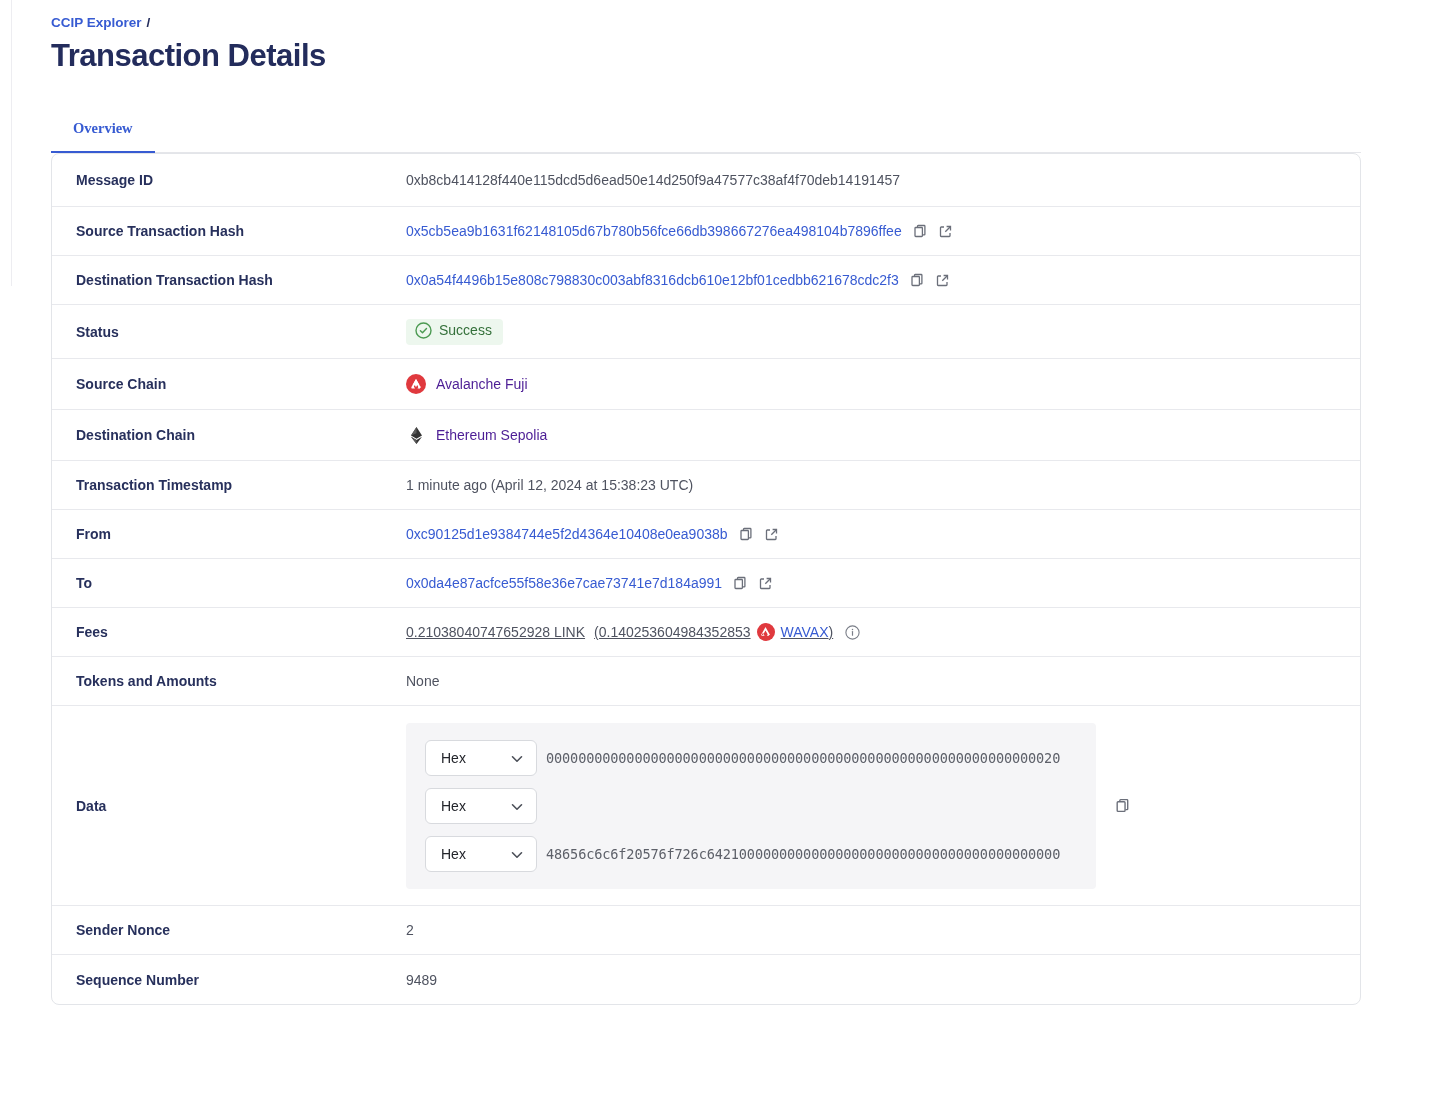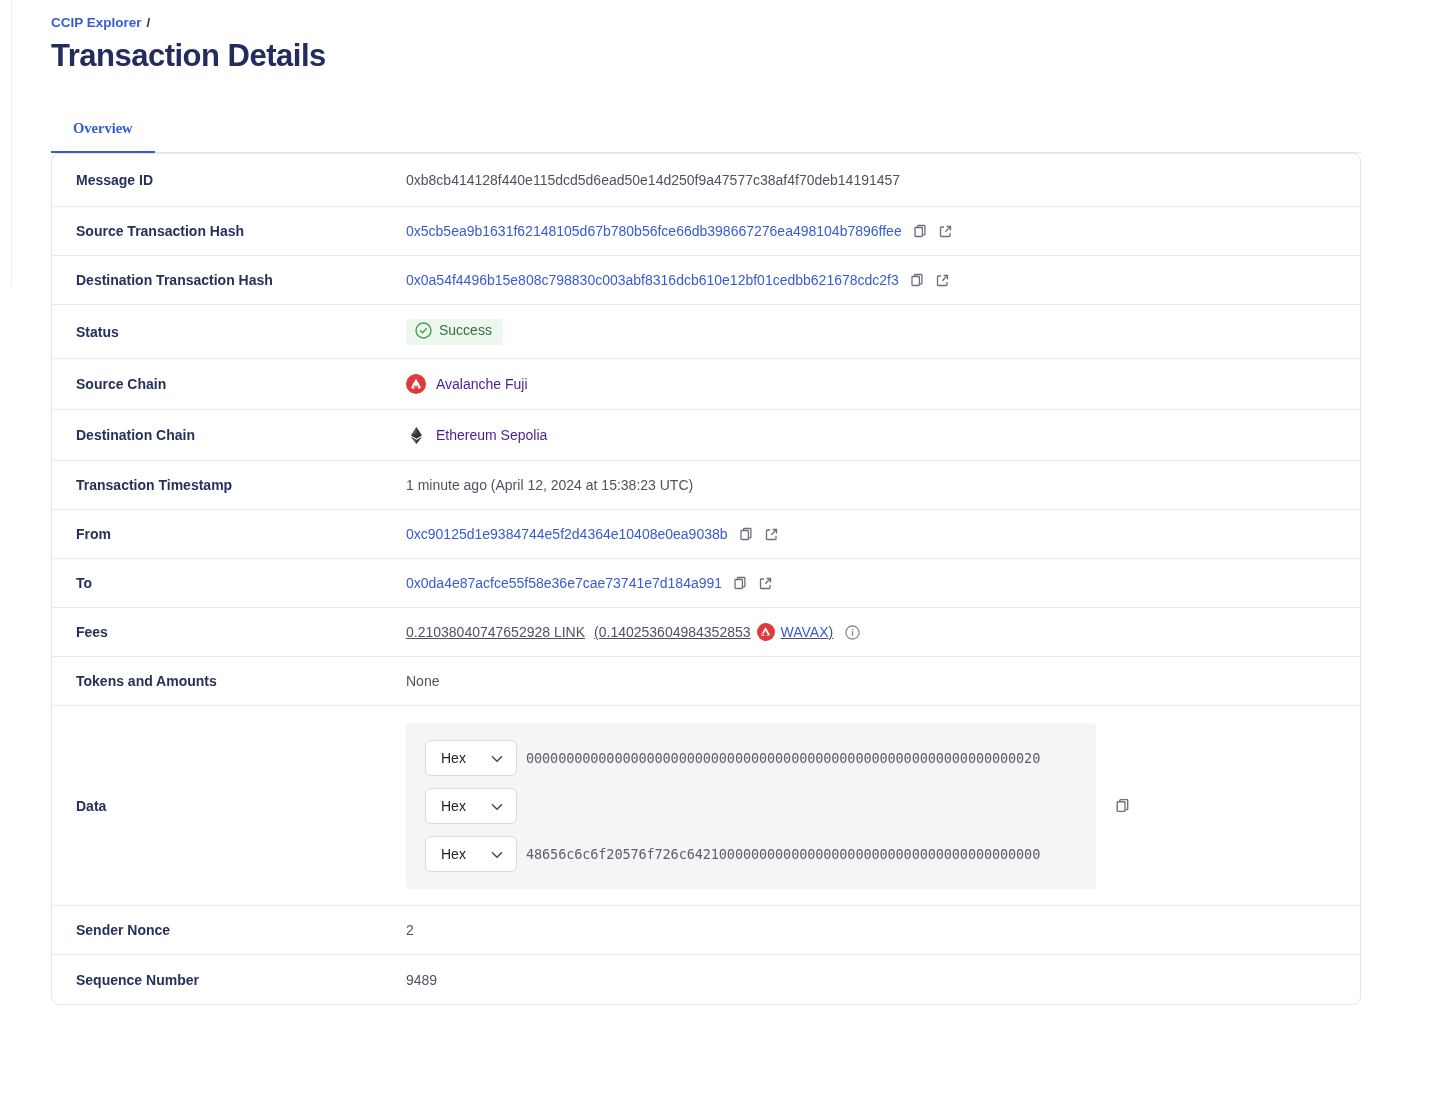--- a/index.html
+++ b/index.html
@@ -42,21 +42,21 @@
   .avax-small { width:18px; height:18px; }
 
   .fees-value { display:flex; align-items:center; gap:6px;text-decoration:underline; }
   .fees-wavax { color:#375bd2; cursor:pointer; }
   .fees-paren { color:#4f5360; }
   .info-icon { margin-left:6px; cursor:pointer; display:inline-flex; }
 
   .row-data { min-height:200px; align-items:center; }
   .data-box { background:#f5f5f7; border-radius:4px; width:690px; padding:17px 0 17px 19px; display:flex; flex-direction:column; gap:12px; }
   .data-line { display:flex; align-items:center; }
-  .hex-select { width:92px; height:36px; background:#fff; border:1px solid #d8dade; border-radius:6px; display:flex; align-items:center; justify-content:space-between; padding:0 13px 0 15px; cursor:pointer; flex-shrink:0; }
+  .hex-select { width:112px; height:36px; background:#fff; border:1px solid #d8dade; border-radius:6px; display:flex; align-items:center; justify-content:space-between; padding:0 13px 0 15px; cursor:pointer; flex-shrink:0; }
   .hex-select .sel-label { font-size:14px; color:#23252b; }
   .hex-text { font-family:"DejaVu Sans Mono", monospace; font-size:13.6px; color:#5d6069; margin-left:9px; letter-spacing:-0.15px; white-space:nowrap; }
   .data-copy { margin-left:18px; }
 </style>
 </head>
 <body>
 
 <div class="left-edge-line"></div>
 
 <div class="content">

